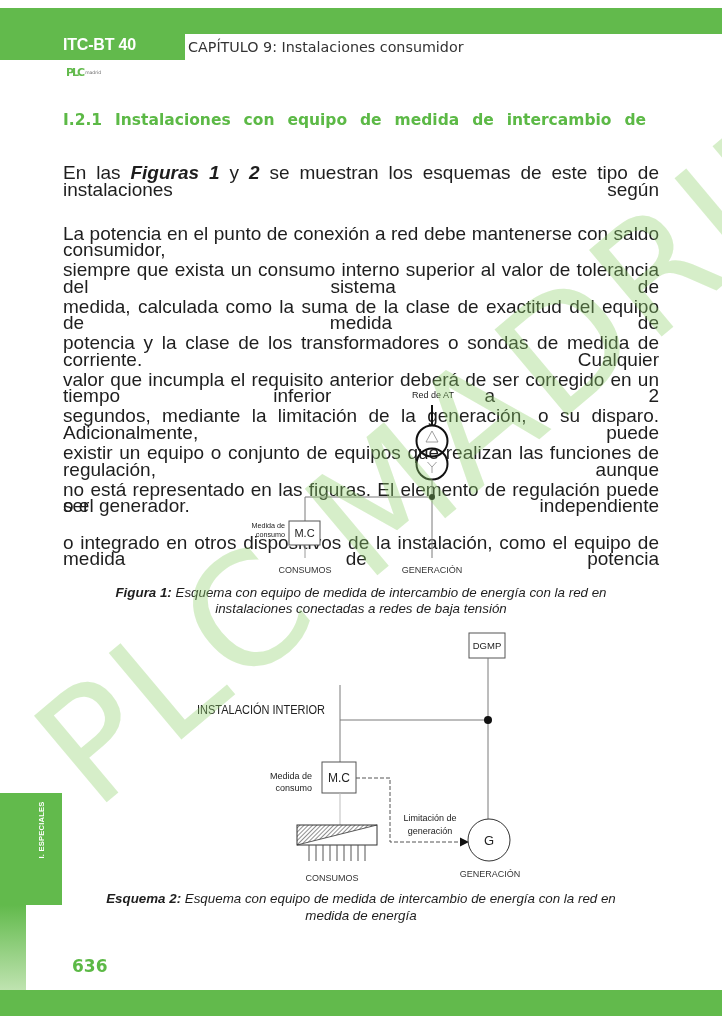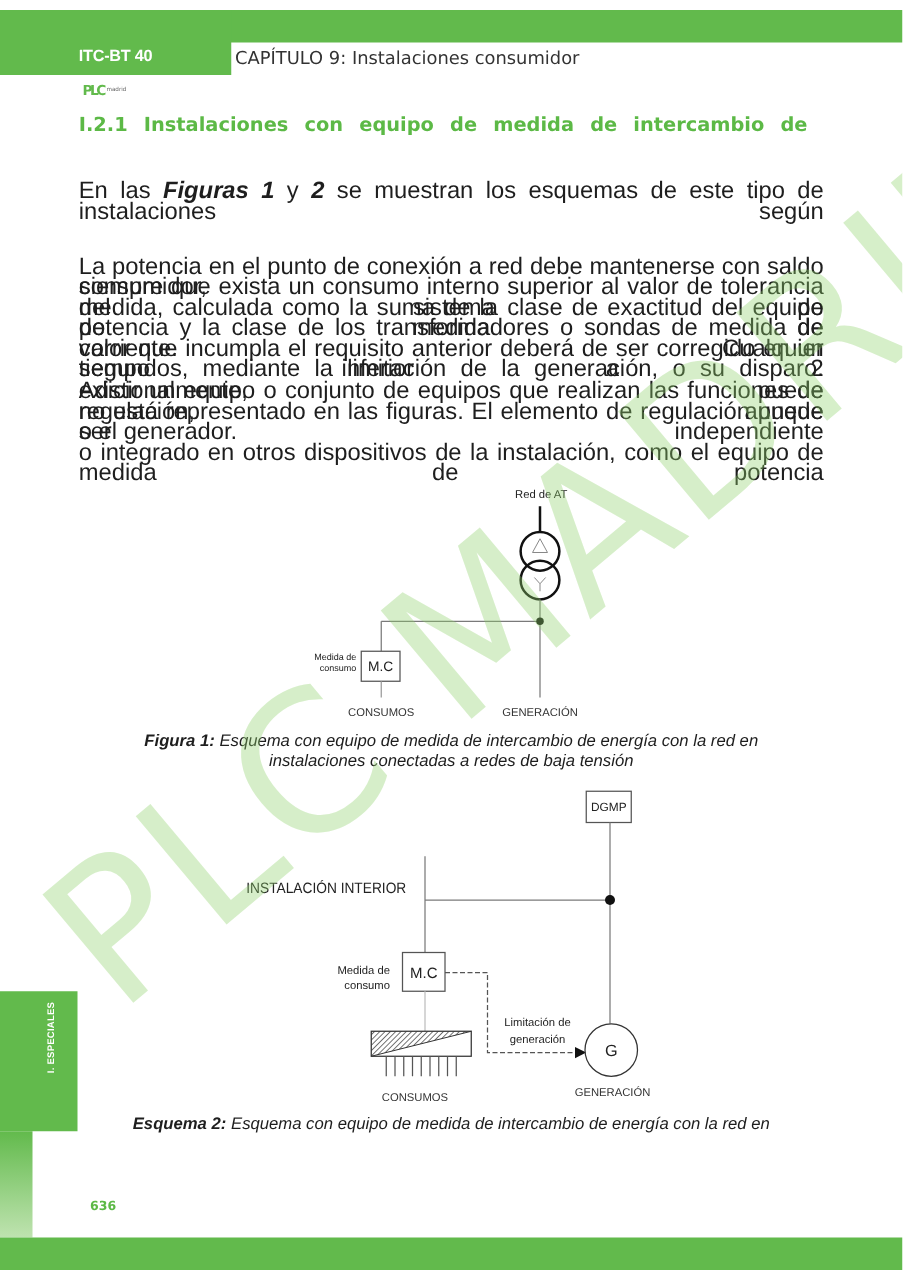--- a/index.html
+++ b/index.html
@@ -12,51 +12,51 @@
   html,body{margin:0;padding:0;}
   body{
     width:722px;height:1024px;position:relative;overflow:hidden;
     background:#ffffff;color:var(--text);
     font-family:"Liberation Sans",sans-serif;
   }
   .abs{position:absolute;}
   
   .top-bar{left:0;top:8px;width:722px;height:26px;background:var(--accent);}
   .code-block{left:0;top:8px;width:185px;height:52px;background:var(--accent);}
-  .code-text{left:63px;top:35px;font-family:"Liberation Sans",sans-serif;font-weight:bold;font-size:13px;color:#fff;line-height:20px;letter-spacing:-0.2px;}
+  .code-text{left:63px;top:35px;font-family:"Liberation Sans",sans-serif;font-weight:bold;font-size:16px;color:#fff;line-height:20px;letter-spacing:-0.2px;}
   .chapter-text{left:188px;top:37px;font-family:"DejaVu Sans",sans-serif;font-size:14.3px;color:#333;line-height:20px;}
   
   .logo{left:66px;top:65px;height:16px;display:flex;align-items:center;}
   .logo-mark{font-family:"DejaVu Sans",sans-serif;font-weight:bold;font-size:11px;color:var(--accent);line-height:12px;letter-spacing:-2px;}
   .logo-text{font-family:"DejaVu Sans",sans-serif;font-size:4.5px;color:#666;margin-left:2px;line-height:6px;}
   
   .title{left:63px;top:89px;width:583px;font-family:"DejaVu Sans",sans-serif;font-weight:bold;font-size:15.5px;color:var(--title);}
   .title .ln{height:22px;line-height:22px;}
-  .just{text-align:justify;text-align-last:justify;}
+  .just{text-align:justify;text-align-last:justify;margin-top:20px;}
   
   .para{left:63px;width:596px;font-size:19px;}
   .para .ln{height:16.56px;line-height:16.56px;}
   .intro{top:144.7px;}
   .intro .ln{height:16.9px;line-height:16.9px;}
   .body{top:205.7px;}
   
   .caption{left:63px;width:596px;font-size:13.35px;font-style:italic;text-align:center;}
   .caption .ln{height:16.5px;line-height:16.5px;}
   .cap1{top:584.8px;}
   .cap2{top:890.8px;}
   .cap2 .ln{height:16.9px;line-height:16.9px;}
   
   svg.diagram{position:absolute;overflow:visible;}
   svg.diagram text{font-family:"Liberation Sans",sans-serif;fill:#222;}
   
   .side-block{left:0;top:793px;width:62px;height:112px;background:var(--accent);}
   .side-strip{left:0;top:905px;width:26px;height:85px;background:linear-gradient(to bottom,var(--accent),#BFE3B0);}
   .side-text{left:41px;top:830px;transform:translate(-50%,-50%) rotate(-90deg);white-space:nowrap;
     font-family:"Liberation Sans",sans-serif;font-weight:bold;font-size:7.6px;color:#fff;letter-spacing:0.2px;}
-  .page-num{left:72px;top:957px;font-family:"DejaVu Sans",sans-serif;font-weight:bold;font-size:10px;color:var(--title);line-height:18px;}
+  .page-num{left:72px;top:957px;font-family:"DejaVu Sans",sans-serif;font-weight:bold;font-size:17px;color:var(--title);line-height:18px;}
   .bottom-bar{left:0;top:990px;width:722px;height:26px;background:var(--accent);}
   
   svg.watermark{position:absolute;left:0;top:0;width:722px;height:1024px;pointer-events:none;z-index:5;}
   svg.watermark text{font-family:"DejaVu Sans",sans-serif;fill:var(--watermark);opacity:0.36;}
 </style>
 </head>
 <body>
 
 <div class="abs top-bar"></div>
 <div class="abs code-block"></div>
@@ -155,20 +155,21 @@
   <text x="430" y="821" font-size="9" text-anchor="middle">Limitación de</text>
   <text x="430" y="834" font-size="9" text-anchor="middle">generación</text>
   <circle cx="489" cy="840" r="21" fill="#fff" stroke="#333" stroke-width="1"></circle>
   <text x="489" y="845" font-size="13" text-anchor="middle">G</text>
   <text x="332" y="881" font-size="9" text-anchor="middle" style="fill:#333">CONSUMOS</text>
   <text x="490" y="877" font-size="9" text-anchor="middle" style="fill:#333">GENERACIÓN</text>
 </svg>
 
 <div class="abs caption cap2">
   <div class="ln"><b>Esquema 2:</b><span> Esquema con equipo de medida de intercambio de energía con la red en</span></div>
+  <div class="ln">medida de energía</div>
 </div>
 
 <div class="abs side-block"></div>
 <div class="abs side-strip"></div>
 <div class="abs side-text">I. ESPECIALES</div>
 
 <div class="abs page-num">636</div>
 <div class="abs bottom-bar"></div>
 
 <svg class="watermark" viewBox="0 0 722 1024">

